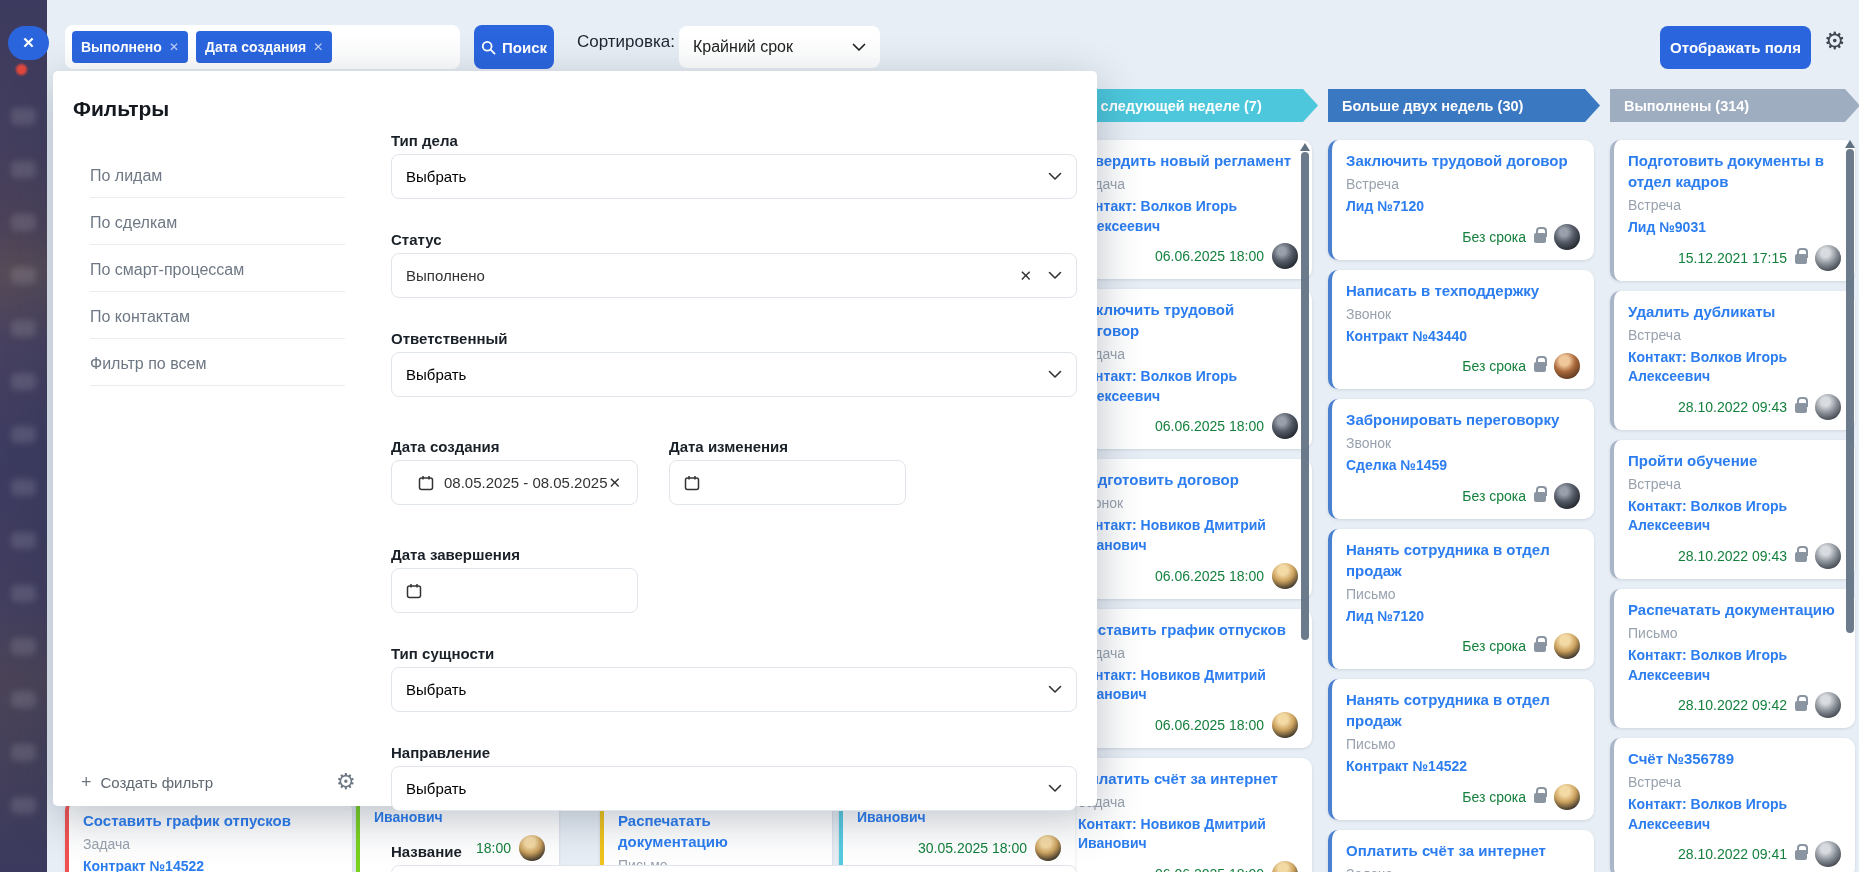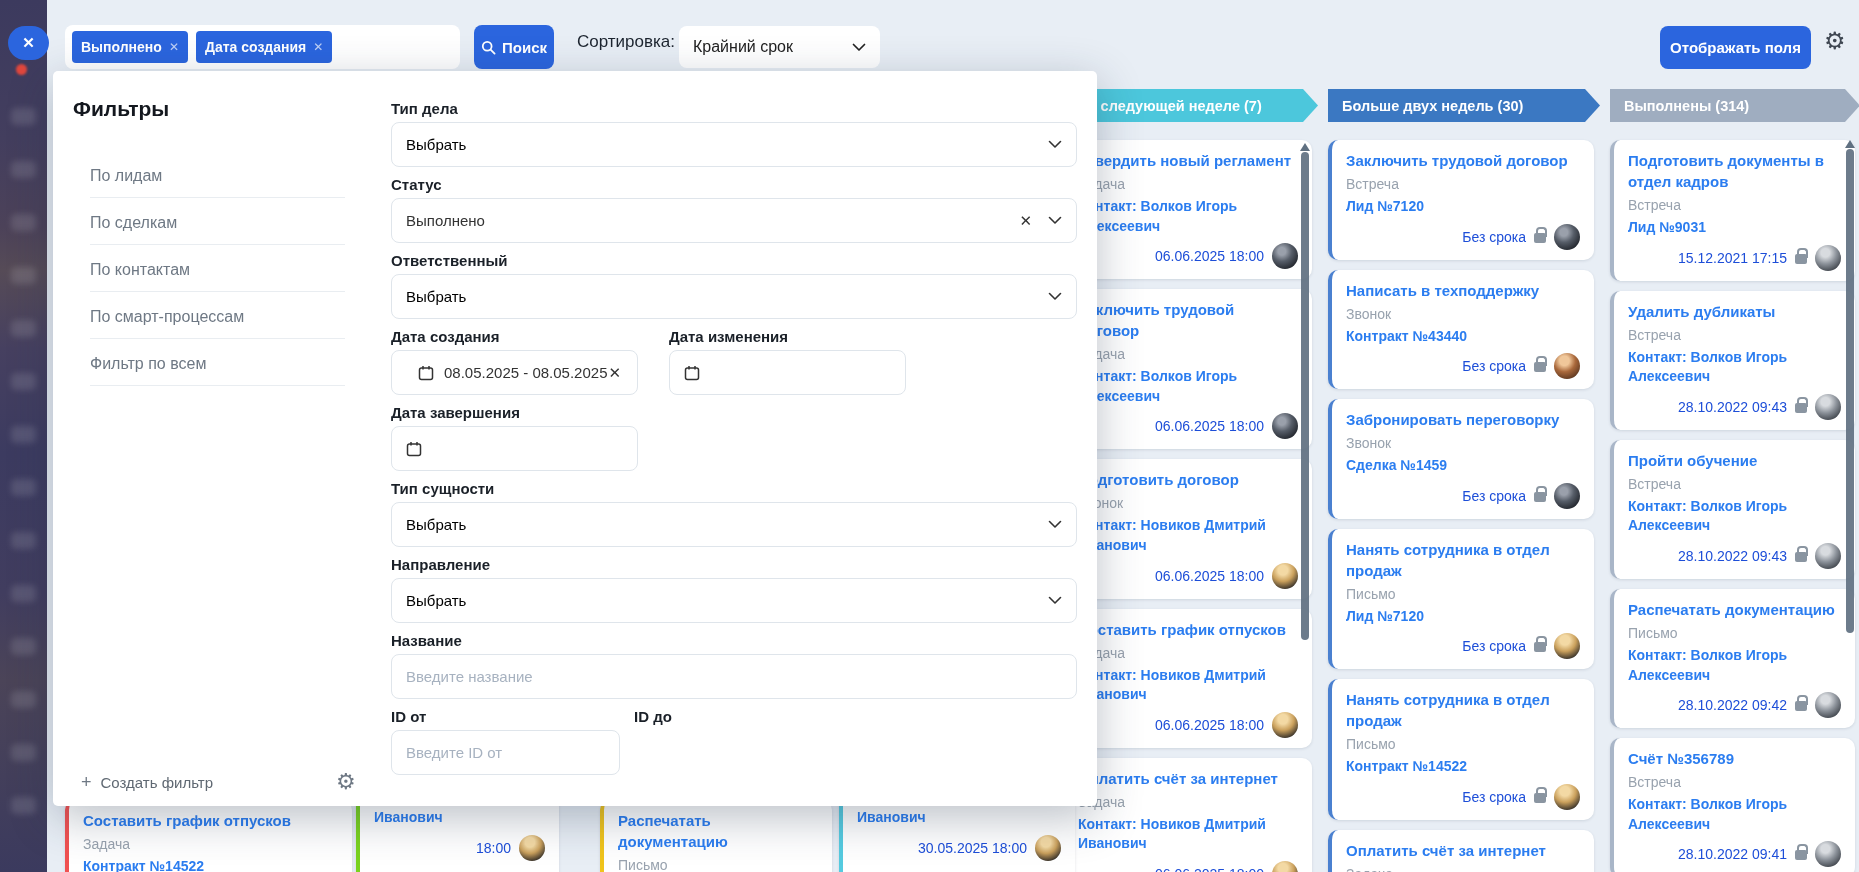--- a/index.html
+++ b/index.html
@@ -41,21 +41,21 @@
     box-sizing:border-box;color:#fff;font-size:14.5px;font-weight:bold;white-space:nowrap;overflow:hidden;
     clip-path:polygon(0 0,calc(100% - 15px) 0,100% 50%,calc(100% - 15px) 100%,0 100%);cursor:pointer;}
   .col{position:absolute;top:140px;display:flex;flex-direction:column;gap:10px;}
   .card{background:#fff;border-radius:10px;border-left:4px solid transparent;
     box-shadow:0 1px 3px rgba(25,39,62,.12);padding:10px 14px;box-sizing:border-box;cursor:pointer;}
   .pcard{position:absolute;height:140px;z-index:2;}
   .ctitle{color:#2b7df0;font-weight:bold;font-size:15px;line-height:1.4;}
   .ctype{color:#98a2ae;font-size:14px;margin-top:5px;}
   .clink{color:#2b7df0;font-weight:bold;font-size:14px;line-height:1.4;margin-top:5px;}
   .cfoot{display:flex;justify-content:flex-end;align-items:center;gap:8px;margin-top:7px;}
-  .cdue{color:#1d4ed8;font-size:14px;}
+  .cdue{color:#15803d;font-size:14px;}
   .avatar{width:26px;height:26px;border-radius:50%;flex:0 0 auto;}
   .av-dark{background:radial-gradient(circle at 38% 32%,#9aa0ab 0 16%,#565d68 42%,#23272e 78%);}
   .av-warm{background:radial-gradient(circle at 40% 30%,#f0c79a 0 20%,#a9683b 46%,#59351f 82%);}
   .av-blonde{background:radial-gradient(circle at 42% 28%,#f3d9a4 0 20%,#caa05c 46%,#2e2a26 82%);}
   .av-gray{background:radial-gradient(circle at 40% 30%,#d8dbdf 0 18%,#8d939b 46%,#3c4148 82%);}
   .lock{position:relative;display:inline-block;width:12px;height:10px;background:#8a95a1;border-radius:2px;margin:2px 0 0 0;}
   .lock::before{content:"";position:absolute;left:1.5px;top:-6px;width:7px;height:8px;border:2px solid #8a95a1;
     border-bottom:none;border-radius:4px 4px 0 0;}
   .scrollbar{position:absolute;width:8px;background:#5f7081;border-radius:4px;opacity:.92;z-index:3;}
   .sb-arrow{position:absolute;width:0;height:0;border:5px solid transparent;border-bottom:8px solid #5f7081;z-index:3;}
@@ -65,21 +65,21 @@
   .panel-title{position:absolute;left:20px;top:26px;font-size:21px;font-weight:bold;color:#14181f;}
   .presets{position:absolute;left:20px;top:80px;width:272px;list-style:none;margin:0;padding:0;}
   .presets li{margin-left:17px;padding:16px 0 12px 0;border-bottom:1px solid #e9edf1;
     color:#6e7884;font-size:16px;cursor:pointer;}
   .panel-footer{position:absolute;left:20px;top:698px;width:285px;height:30px;}
   .create-filter{position:absolute;left:8px;top:3px;display:flex;align-items:center;gap:9px;
     color:#5f6872;font-size:15px;cursor:pointer;}
   .create-filter .plus{font-size:18px;color:#6e7884;}
   .panel-gear{position:absolute;left:263px;top:2px;font-size:22px;color:#6e7884;cursor:pointer;line-height:1;}
   .form{position:absolute;left:338px;top:29px;width:686px;}
-  .fgroup{margin-bottom:9px;}
+  .fgroup{margin-bottom:9px;margin-top:32px;}
   .flabel{font-weight:bold;font-size:15px;color:#1a2028;margin-bottom:5px;}
   .control{height:45px;border:1px solid #dfe5eb;border-radius:8px;background:#fff;display:flex;align-items:center;
     padding:0 14px;font-size:15px;color:#333;box-sizing:border-box;}
   .select{justify-content:space-between;cursor:pointer;}
   .ph{color:#000000;}
   .val{color:#333;}
   .clear{color:#333;font-size:15px;cursor:pointer;margin-right:2px;}
   .frow{display:flex;}
   .w1{width:247px;}
   .w2{width:237px;}
@@ -329,22 +329,22 @@
     </div>
     <button class="fields-btn">Отображать поля</button>
     <span class="topbar-gear">⚙</span>
   </div>
 
   <div class="panel">
     <div class="panel-title">Фильтры</div>
     <ul class="presets" id="presets">
         <li>По лидам</li>
         <li>По сделкам</li>
+        <li>По смарт-процессам</li>
         <li>По контактам</li>
-        <li>По смарт-процессам</li>
         <li>Фильтр по всем</li>
       </ul>
 
     <div class="form">
       <div class="fgroup">
         <div class="flabel">Тип дела</div>
         <div class="control select">
           <span class="ph">Выбрать</span>
           <svg width="14" height="9" viewBox="0 0 14 9">
               <path d="M1.5 1.5 L7 7 L12.5 1.5" fill="none" stroke="#333" stroke-width="1.6" stroke-linecap="round" stroke-linejoin="round"></path>

